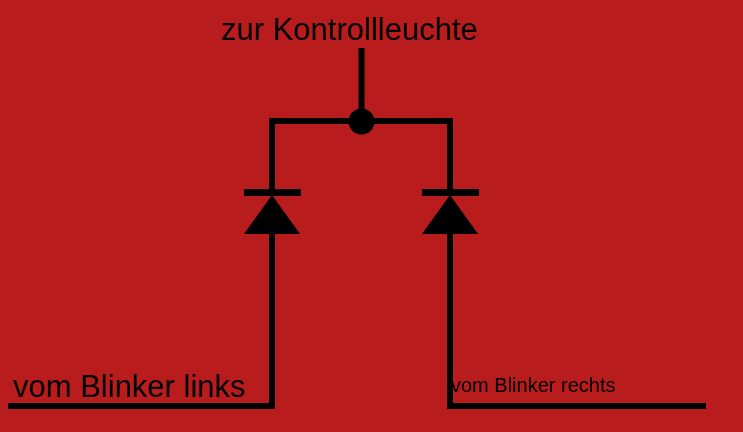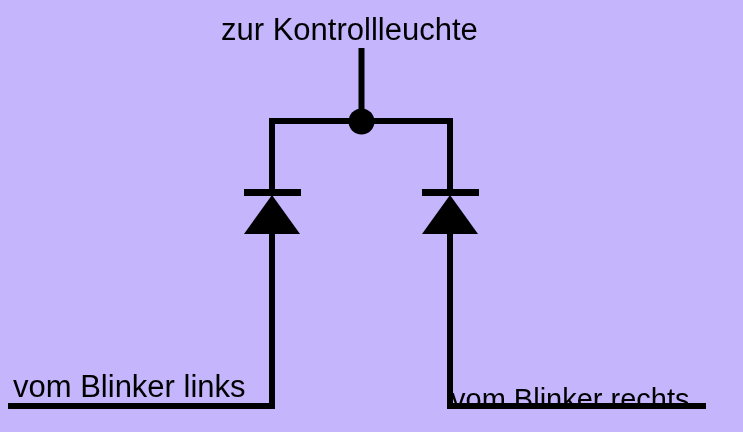--- a/index.html
+++ b/index.html
@@ -8,21 +8,21 @@
     padding: 0;
     background: #ffffff;
   }
   body {
     font-family: "Liberation Sans", sans-serif;
   }
   #canvas {
     position: relative;
     width: 743px;
     height: 432px;
-    background: #c4b5fd;
+    background: #b91c1c;
     overflow: hidden;
   }
   #schematic-svg {
     position: absolute;
     left: 0;
     top: 0;
     width: 743px;
     height: 432px;
     display: block;
   }
@@ -40,22 +40,22 @@
     font-size: 31px;
   }
   #label-left {
     left: 13px;
     top: 371px;
     font-size: 31px;
     text-align: center;
   }
   #label-right {
     left: 451px;
-    top: 385px;
-    font-size: 29px;
+    top: 375px;
+    font-size: 20px;
   }
 </style>
 </head>
 <body>
 
 <div id="canvas">
 
   <svg id="schematic-svg" viewBox="0 0 743 432" xmlns="http://www.w3.org/2000/svg">
 
     <line x1="361.5" y1="48" x2="361.5" y2="124" stroke="#000000" stroke-width="6"></line>

